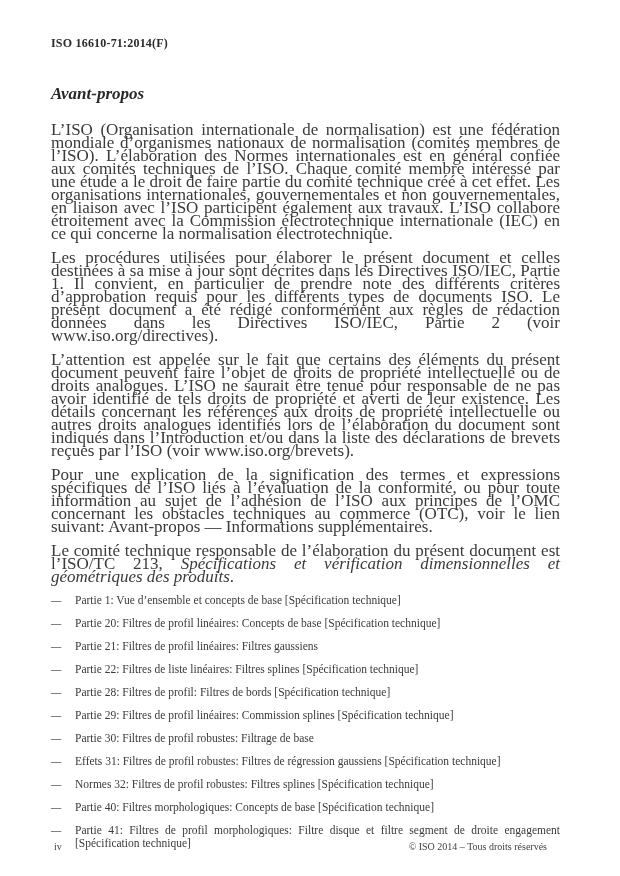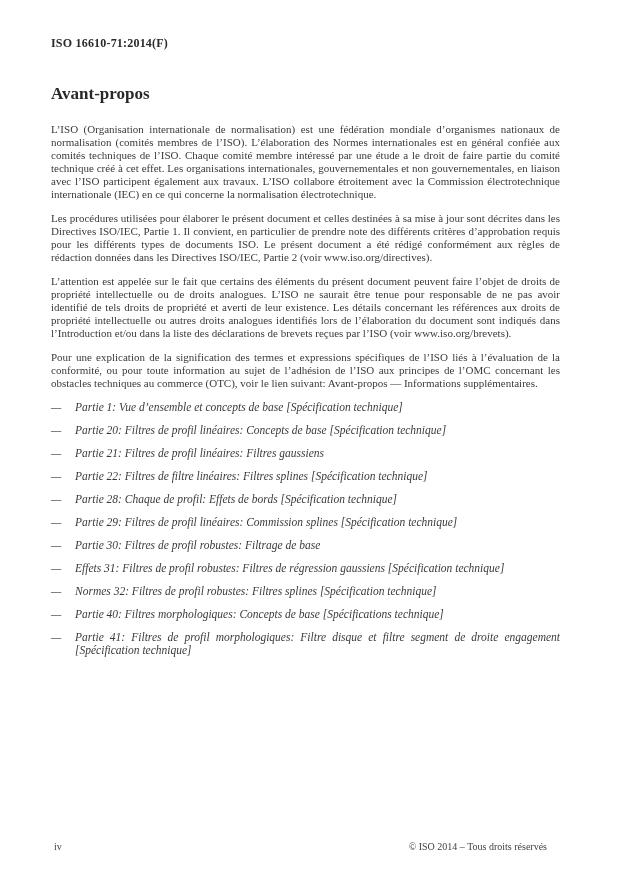--- a/index.html
+++ b/index.html
@@ -27,23 +27,24 @@
     font-weight: bold;
     font-size: 12px;
     color: #2b2b2b;
     letter-spacing: 0.2px;
   }
   .page-title {
     font-size: 17px;
     font-weight: bold;
     color: #282828;
     margin: 33px 0 19px 0;
+    font-style: italic;
   }
   .body-par {
-    font-size: 11px;
+    font-size: 17px;
     line-height: 13px;
     text-align: justify;
     margin: 0 0 11px 0;
   }
   .body-par .ital { font-style: italic; }
   .parts-list {
     margin-top: 2px;
   }
   .part-item {
     display: flex;
@@ -52,21 +53,20 @@
     line-height: 13px;
     margin-bottom: 10px;
   }
   .part-marker {
     flex: none;
     width: 24px;
     font-style: italic;
   }
   .part-text {
     flex: 1;
-    font-style: italic;
     text-align: justify;
   }
   .footer {
     position: absolute;
     left: 54px;
     right: 73px;
     bottom: 24px;
     display: flex;
     justify-content: space-between;
     align-items: baseline;
@@ -82,62 +82,63 @@
 
     <div class="doc-ref">ISO 16610-71:2014(F)</div>
 
     <div class="page-title">Avant-propos</div>
 
     <p class="body-par">L’ISO (Organisation internationale de normalisation) est une fédération mondiale d’organismes nationaux de normalisation (comités membres de l’ISO). L’élaboration des Normes internationales est en général confiée aux comités techniques de l’ISO. Chaque comité membre intéressé par une étude a le droit de faire partie du comité technique créé à cet effet. Les organisations internationales, gouvernementales et non gouvernementales, en liaison avec l’ISO participent également aux travaux. L’ISO collabore étroitement avec la Commission électrotechnique internationale (IEC) en ce qui concerne la normalisation électrotechnique.</p>
     <p class="body-par">Les procédures utilisées pour élaborer le présent document et celles destinées à sa mise à jour sont décrites dans les Directives ISO/IEC, Partie 1. Il convient, en particulier de prendre note des différents critères d’approbation requis pour les différents types de documents ISO. Le présent document a été rédigé conformément aux règles de rédaction données dans les Directives ISO/IEC, Partie 2 (voir www.iso.org/directives).</p>
     <p class="body-par">L’attention est appelée sur le fait que certains des éléments du présent document peuvent faire l’objet de droits de propriété intellectuelle ou de droits analogues. L’ISO ne saurait être tenue pour responsable de ne pas avoir identifié de tels droits de propriété et averti de leur existence. Les détails concernant les références aux droits de propriété intellectuelle ou autres droits analogues identifiés lors de l’élaboration du document sont indiqués dans l’Introduction et/ou dans la liste des déclarations de brevets reçues par l’ISO (voir www.iso.org/brevets).</p>
     <p class="body-par">Pour une explication de la signification des termes et expressions spécifiques de l’ISO liés à l’évaluation de la conformité, ou pour toute information au sujet de l’adhésion de l’ISO aux principes de l’OMC concernant les obstacles techniques au commerce (OTC), voir le lien suivant: Avant-propos — Informations supplémentaires.</p>
 
+    <p class="body-par"><span>Le comité technique responsable de l’élaboration du présent document est l’ISO/TC 213, </span><span class="ital">Spécifications et vérification dimensionnelles et géométriques des produits</span><span>.</span></p>
 
 
     <div class="parts-list">
       <div class="part-item">
         <span class="part-marker">—</span>
         <span class="part-text">Partie 1: Vue d’ensemble et concepts de base [Spécification technique]</span>
       </div>
       <div class="part-item">
         <span class="part-marker">—</span>
         <span class="part-text">Partie 20: Filtres de profil linéaires: Concepts de base [Spécification technique]</span>
       </div>
       <div class="part-item">
         <span class="part-marker">—</span>
         <span class="part-text">Partie 21: Filtres de profil linéaires: Filtres gaussiens</span>
       </div>
       <div class="part-item">
         <span class="part-marker">—</span>
-        <span class="part-text">Partie 22: Filtres de filtre linéaires: Filtres splines [Spécification technique]</span>
+        <span class="part-text">Partie 22: Filtres de liste linéaires: Filtres splines [Spécification technique]</span>
       </div>
       <div class="part-item">
         <span class="part-marker">—</span>
-        <span class="part-text">Partie 28: Chaque de profil: Effets de bords [Spécification technique]</span>
+        <span class="part-text">Partie 28: Filtres de profil: Filtres de bords [Spécification technique]</span>
       </div>
       <div class="part-item">
         <span class="part-marker">—</span>
         <span class="part-text">Partie 29: Filtres de profil linéaires: Commission splines [Spécification technique]</span>
       </div>
       <div class="part-item">
         <span class="part-marker">—</span>
         <span class="part-text">Partie 30: Filtres de profil robustes: Filtrage de base</span>
       </div>
       <div class="part-item">
         <span class="part-marker">—</span>
         <span class="part-text">Effets 31: Filtres de profil robustes: Filtres de régression gaussiens [Spécification technique]</span>
       </div>
       <div class="part-item">
         <span class="part-marker">—</span>
         <span class="part-text">Normes 32: Filtres de profil robustes: Filtres splines [Spécification technique]</span>
       </div>
       <div class="part-item">
         <span class="part-marker">—</span>
-        <span class="part-text">Partie 40: Filtres morphologiques: Concepts de base [Spécifications technique]</span>
+        <span class="part-text">Partie 40: Filtres morphologiques: Concepts de base [Spécification technique]</span>
       </div>
       <div class="part-item">
         <span class="part-marker">—</span>
         <span class="part-text">Partie 41: Filtres de profil morphologiques: Filtre disque et filtre segment de droite engagement [Spécification technique]</span>
       </div>
     </div>
   </div>
 
   <div class="footer">
     <span>iv</span>

